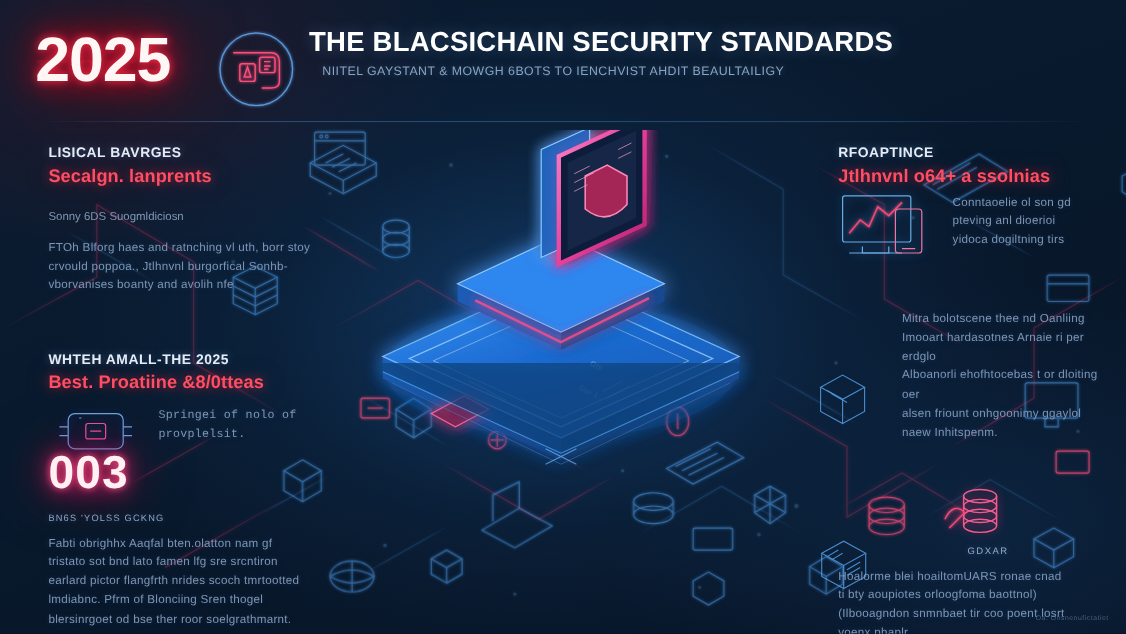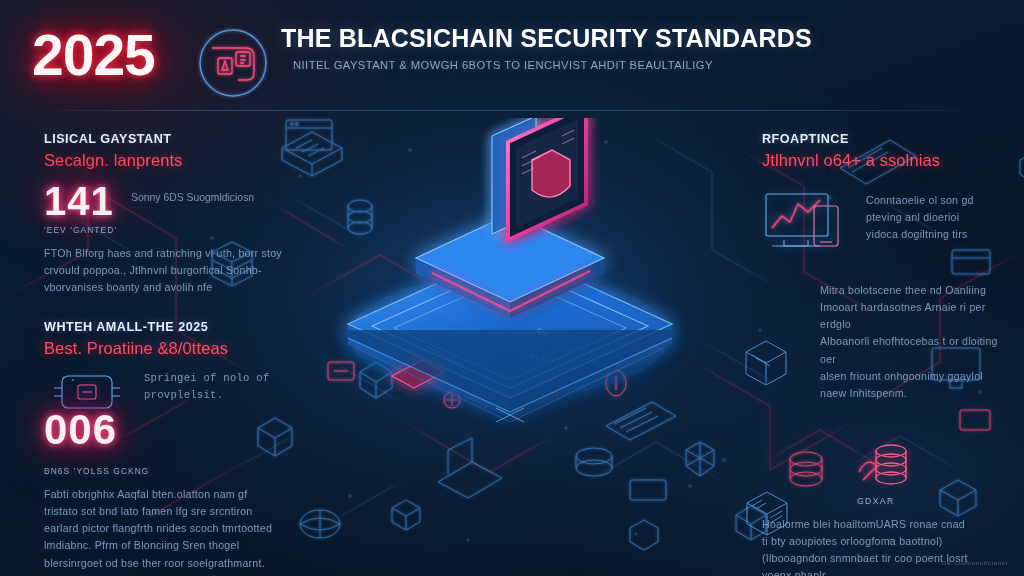--- a/index.html
+++ b/index.html
@@ -63,21 +63,21 @@
   .col { position: absolute; width: 250px; }
   .col-left { left: 44px; }
   .col-right { left: 762px; }
 
   .kicker {
     font-size: 12.6px; font-weight: 800; color: #e8eef8;
     letter-spacing: .5px; margin-bottom: 5px;
     text-shadow: 0 0 9px rgba(140,190,245,.4);
   }
   .headline {
-    font-size: 16.5px; font-weight: 400; color: #ff4d62;
+    font-size: 16.5px; font-weight: 700; color: #ff4d62;
     letter-spacing: .1px; line-height: 1.15;
     text-shadow: 0 0 10px rgba(255,50,80,.55), 0 0 24px rgba(200,20,50,.35);
   }
   .body-copy {
     margin-top: 10px;
     font-size: 10.6px; line-height: 1.62; color: #7e96b4;
     letter-spacing: .25px;
     text-shadow: 0 0 6px rgba(80,130,190,.28);
   }
   .stat-row { display:flex; align-items:flex-start; gap:14px; margin-top:12px; }
@@ -95,21 +95,21 @@
 
   .stat-money {
     font-size: 25.5px; font-weight: 800; color: #fff2f6;
     text-shadow: 0 0 7px #ff4f86, 0 0 18px #ff2f6e, 0 0 36px #bb0f56;
     letter-spacing: .5px;
   }
   .stat-money-cap { font-size: 9.2px; color: #93abc8; letter-spacing: 1.3px; margin-top: 3px; }
 
   .mini-illus { opacity: .95; }
   .icon-label {
-    font-size: 8.6px; color: #93abc8; letter-spacing: 1.4px; text-align: left;
+    font-size: 8.6px; color: #93abc8; letter-spacing: 1.4px; text-align: right;
     text-shadow: 0 0 6px rgba(120,170,230,.35);
   }
   .footer-credit {
     position: absolute; right: 16px; bottom: 10px;
     font-size: 6.2px; color: #46607f; letter-spacing: .5px;
   }
   .glow-soft { filter: drop-shadow(0 0 5px rgba(70,160,255,.55)); }
   .glow-pink { filter: drop-shadow(0 0 5px rgba(255,60,120,.6)); }
 </style>
 </head>
@@ -452,27 +452,23 @@
 
     <div class="title-block">
       <div class="main-title">THE BLACSICHAIN SECURITY STANDARDS</div>
       <div class="sub-title">NIITEL GAYSTANT &amp; MOWGH 6BOTS TO IENCHVIST AHDIT BEAULTAILIGY</div>
     </div>
 
     <div class="header-rule"></div>
   </div>
 
   <div class="col col-left" style="top:132px;">
-    <div class="kicker">LISICAL GAYSTANT</div>
+    <div class="kicker">LISICAL BAVRGES</div>
     <div class="headline">Secalgn. lanprents</div>
     <div class="stat-row">
-      <div>
-        <div class="stat-number">141</div>
-        <div class="stat-caption">'EEV 'GANTED'</div>
-      </div>
       <div class="stat-side">Sonny 6DS
 Suogmldiciosn</div>
     </div>
     <div class="body-copy">FTOh Blforg haes and ratnching vl uth, borr stoy crvould poppoa., Jtlhnvnl burgorfical Sonhb-vborvanises boanty and avolih nfe</div>
   </div>
 
   <div class="col col-left" style="top:320px;">
     <div class="kicker">WHTEH AMALL-THE 2025</div>
     <div class="headline">Best. Proatiine &amp;8/0tteas</div>
     <div style="display:flex;gap:14px;align-items:flex-start;margin-top:10px;">
@@ -483,29 +479,29 @@
           <path d="M38,24 L48,24" stroke="#ff5f93"></path>
           <path d="M10,20 L18,20 M10,28 L18,28 M68,20 L76,20 M68,28 L76,28"></path>
           <path d="M28,12 L30,12"></path>
         </g>
       </svg>
       <div class="body-copy" style="margin-top:2px;width:140px;font-family:Liberation Mono, monospace;">Springei of nolo of provplelsit.</div>
     </div>
   </div>
 
   <div class="col col-left" style="top:410px;">
-    <div class="stat-number" style="font-size:42px;">006</div>
+    <div class="stat-number" style="font-size:42px;">003</div>
     <div class="stat-caption" style="margin-top:16px;">BN6S   'YOLSS   GCKNG</div>
     <div class="body-copy" style="margin-top:10px;width:240px;">Fabti obrighhx Aaqfal bten.olatton nam gf tristato sot bnd lato famen lfg sre srcntiron earlard pictor flangfrth nrides scoch tmrtootted lmdiabnc. Pfrm of Blonciing Sren thogel blersinrgoet od bse ther roor soelgrathmarnt.</div>
   </div>
 
   <div class="col col-right" style="top:132px;">
     <div class="kicker">RFOAPTINCE</div>
     <div class="headline">Jtlhnvnl o64+ a ssolnias</div>
-    <div style="display:flex;gap:12px;align-items:flex-start;margin-top:20px;">
+    <div style="display:flex;gap:12px;align-items:flex-start;margin-top:4px;">
       <svg class="mini-illus glow-soft" width="92" height="62" viewBox="0 0 92 62">
         <g stroke="#6fb4f0" fill="none" stroke-width="1.1">
           <rect x="4" y="4" width="62" height="42" rx="2"></rect>
           <path d="M22,50 L22,56 L46,56 L46,50"></path>
           <path d="M10,56 L58,56"></path>
         </g>
         <path d="M10,38 L20,26 L28,32 L36,14 L46,22 L58,10" fill="none" stroke="#ff4d7a" stroke-width="1.4" filter="url(#fGlowS)"></path>
         <g stroke="#ff7aa8" fill="none" stroke-width="1.1">
           <rect x="52" y="16" width="24" height="40" rx="3"></rect>
           <path d="M58,52 L70,52"></path>

